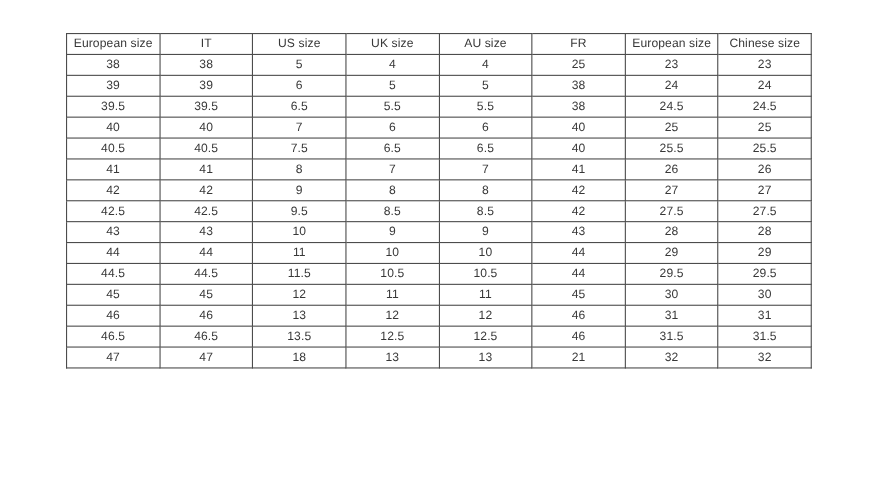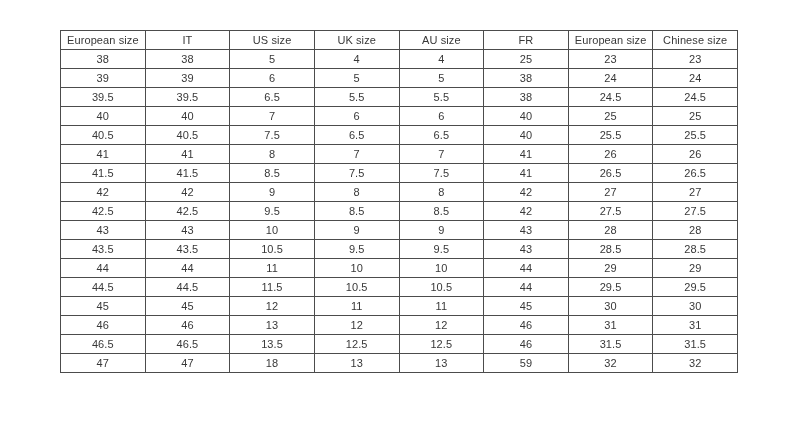--- a/index.html
+++ b/index.html
@@ -112,30 +112,20 @@
           <td>41</td>
           <td>41</td>
           <td>8</td>
           <td>7</td>
           <td>7</td>
           <td>41</td>
           <td>26</td>
           <td>26</td>
         </tr>
         <tr>
-          <td>41.5</td>
-          <td>41.5</td>
-          <td>8.5</td>
-          <td>7.5</td>
-          <td>7.5</td>
-          <td>41</td>
-          <td>26.5</td>
-          <td>26.5</td>
-        </tr>
-        <tr>
           <td>42</td>
           <td>42</td>
           <td>9</td>
           <td>8</td>
           <td>8</td>
           <td>42</td>
           <td>27</td>
           <td>27</td>
         </tr>
         <tr>
@@ -152,30 +142,20 @@
           <td>43</td>
           <td>43</td>
           <td>10</td>
           <td>9</td>
           <td>9</td>
           <td>43</td>
           <td>28</td>
           <td>28</td>
         </tr>
         <tr>
-          <td>43.5</td>
-          <td>43.5</td>
-          <td>10.5</td>
-          <td>9.5</td>
-          <td>9.5</td>
-          <td>43</td>
-          <td>28.5</td>
-          <td>28.5</td>
-        </tr>
-        <tr>
           <td>44</td>
           <td>44</td>
           <td>11</td>
           <td>10</td>
           <td>10</td>
           <td>44</td>
           <td>29</td>
           <td>29</td>
         </tr>
         <tr>
@@ -217,19 +197,19 @@
           <td>46</td>
           <td>31.5</td>
           <td>31.5</td>
         </tr>
         <tr>
           <td>47</td>
           <td>47</td>
           <td>18</td>
           <td>13</td>
           <td>13</td>
-          <td>59</td>
+          <td>21</td>
           <td>32</td>
           <td>32</td>
         </tr>
       </tbody>
   </table>
 </div>
 
 </body></html>

